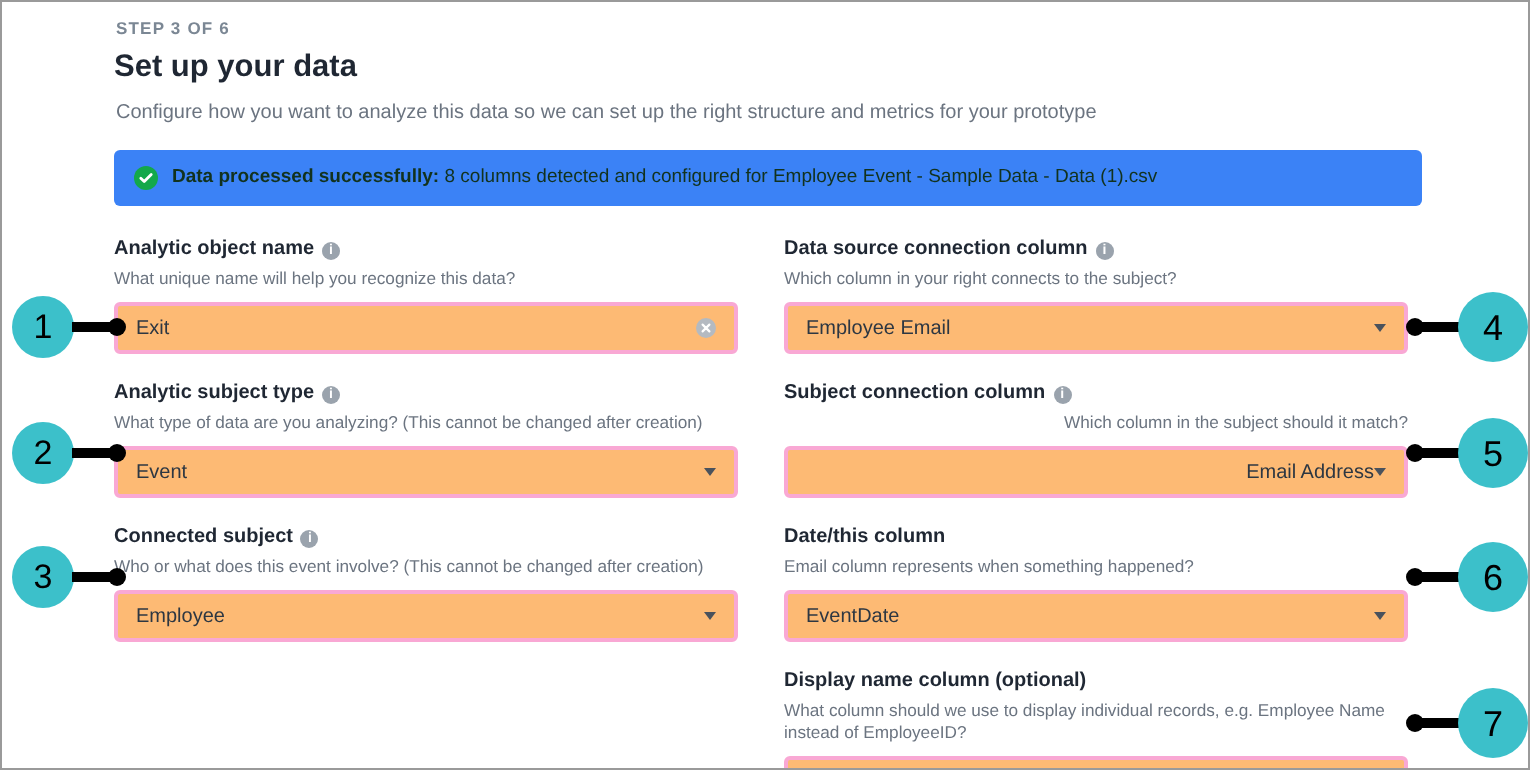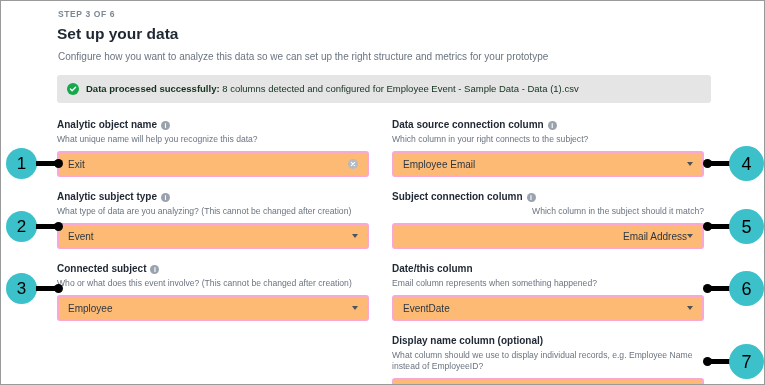--- a/index.html
+++ b/index.html
@@ -49,21 +49,21 @@
   }
 
   
   .banner {
     position: absolute;
     left: 56px;
     top: 74px;
     width: 654px;
     height: 28px;
     box-sizing: border-box;
-    background: #e5e5e5;
+    background: #3b82f6;
     border-radius: 3px;
     display: flex;
     align-items: center;
     padding-left: 10px;
   }
   .banner-icon {
     width: 12px;
     height: 12px;
     border-radius: 50%;
     background: #13a84a;

